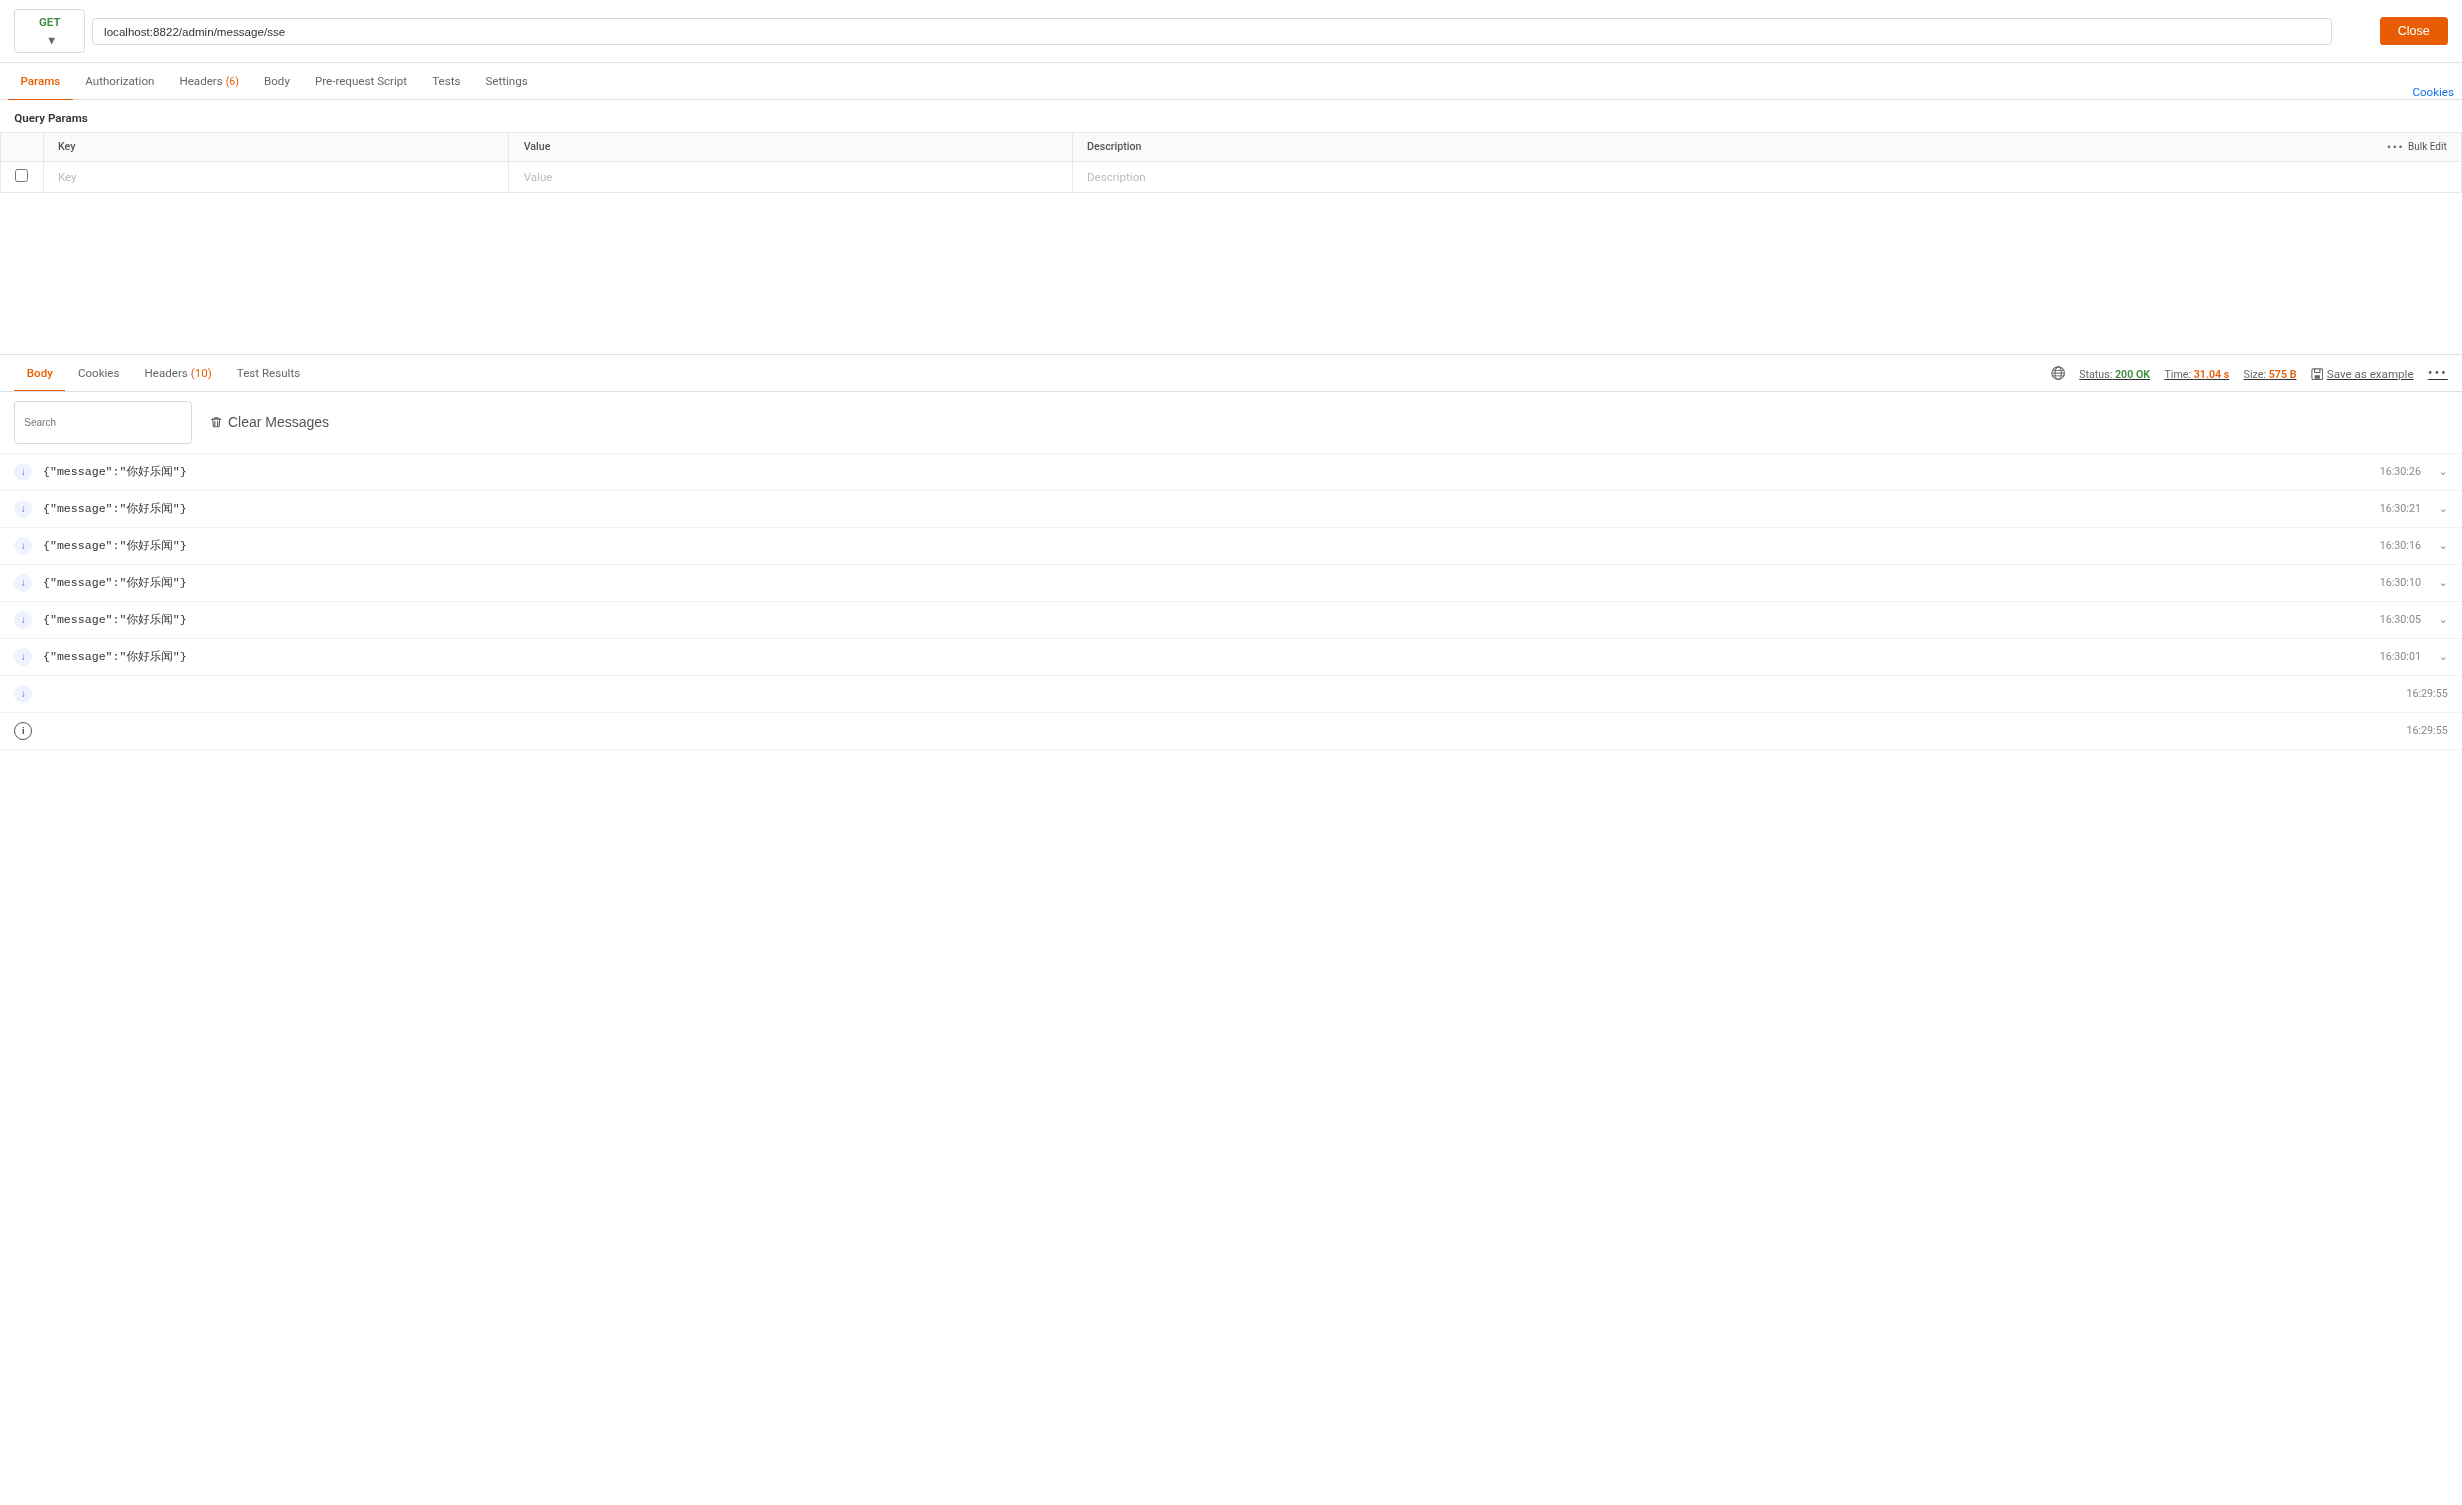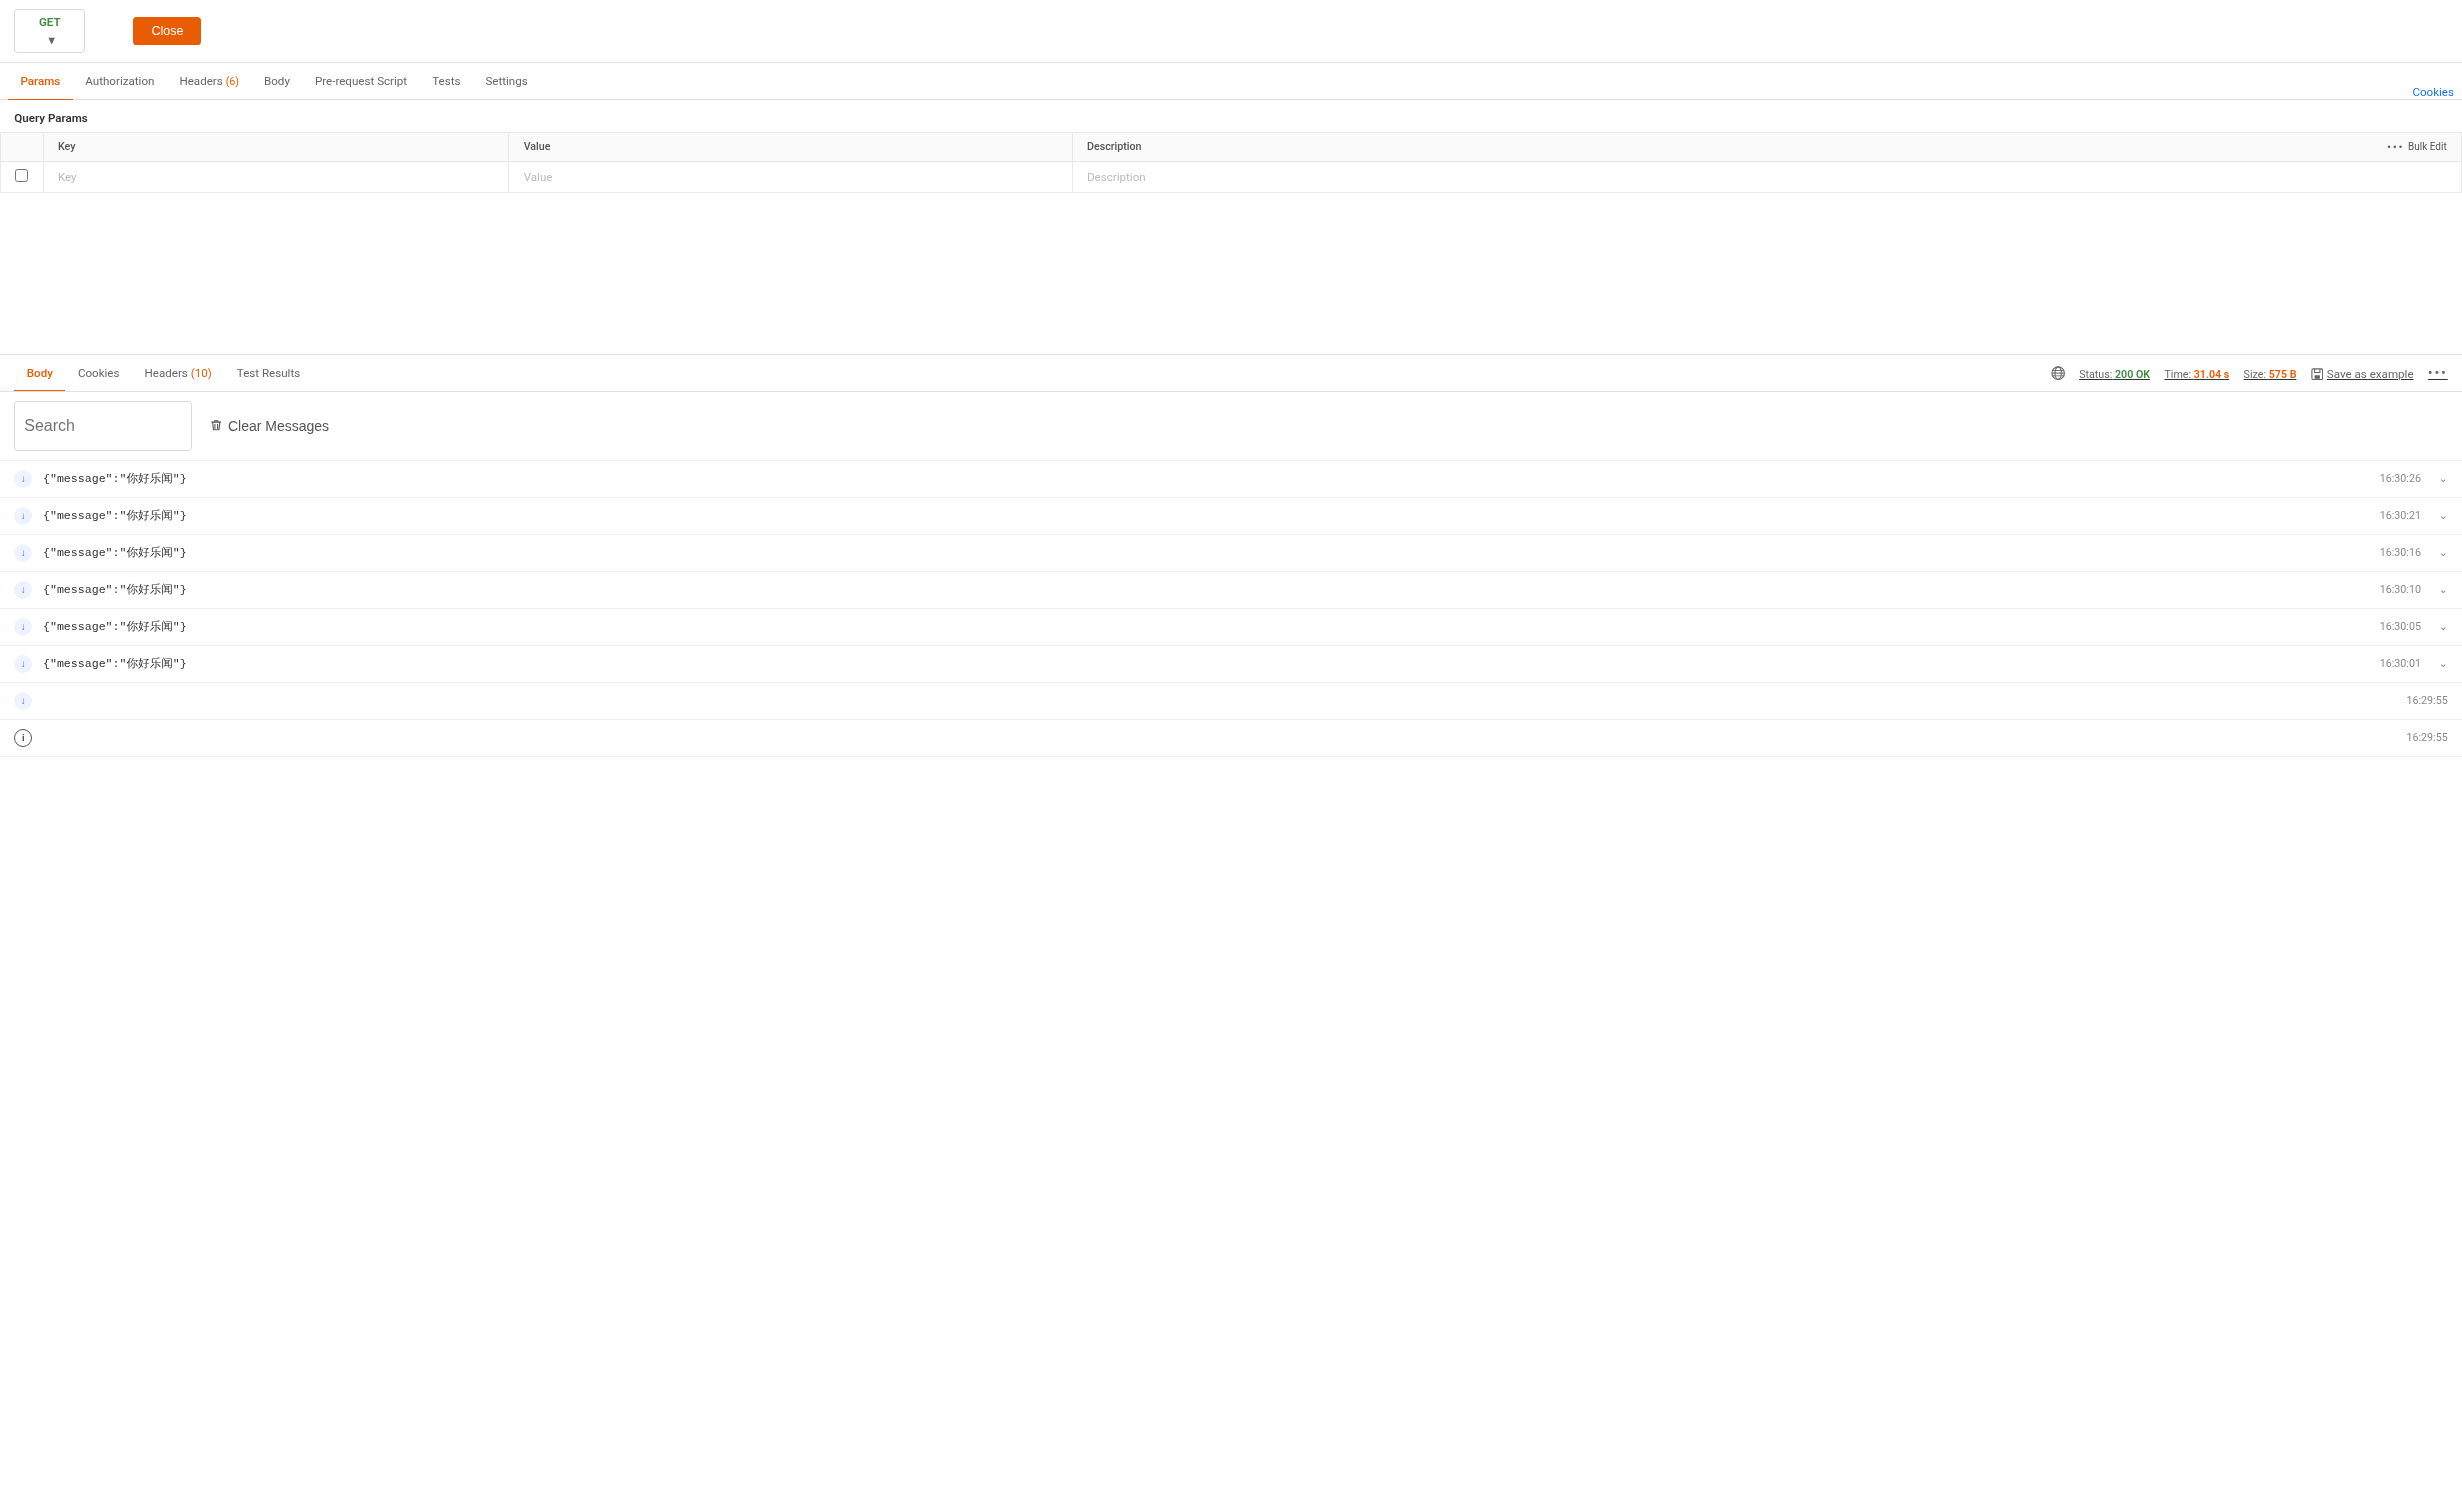--- a/index.html
+++ b/index.html
@@ -219,21 +219,21 @@
       align-items: center;
       padding: 9px 14.3px;
       gap: 10.7px;
       border-bottom: 0.9px solid #f0f0f0;
     }
 
     .search-input {
       border: 0.9px solid #d9d9d9;
       border-radius: 3.6px;
       padding: 15px 9px;
-      font-size: 16px;
+      font-size: 10px;
       width: 178px;
       outline: none;
       color: #999;
     }
 
     .clear-btn {
       display: flex;
       align-items: center;
       gap: 5.4px;
       background: none;
@@ -337,20 +337,21 @@
     }
   </style>
 </head>
 <body>
 
 <div class="top-bar">
   <div class="method-selector">
     <span>GET</span>
     <span class="chevron">▾</span>
   </div>
+  <input class="url-input" type="text" value="localhost:8822/admin/message/sse" style="">
   <button class="close-btn">Close</button>
 </div>
 
 <div class="tabs">
   <div class="tab active">
     <span>Params</span>
   </div>
   <div class="tab">
     <span>Authorization</span>
   </div>

